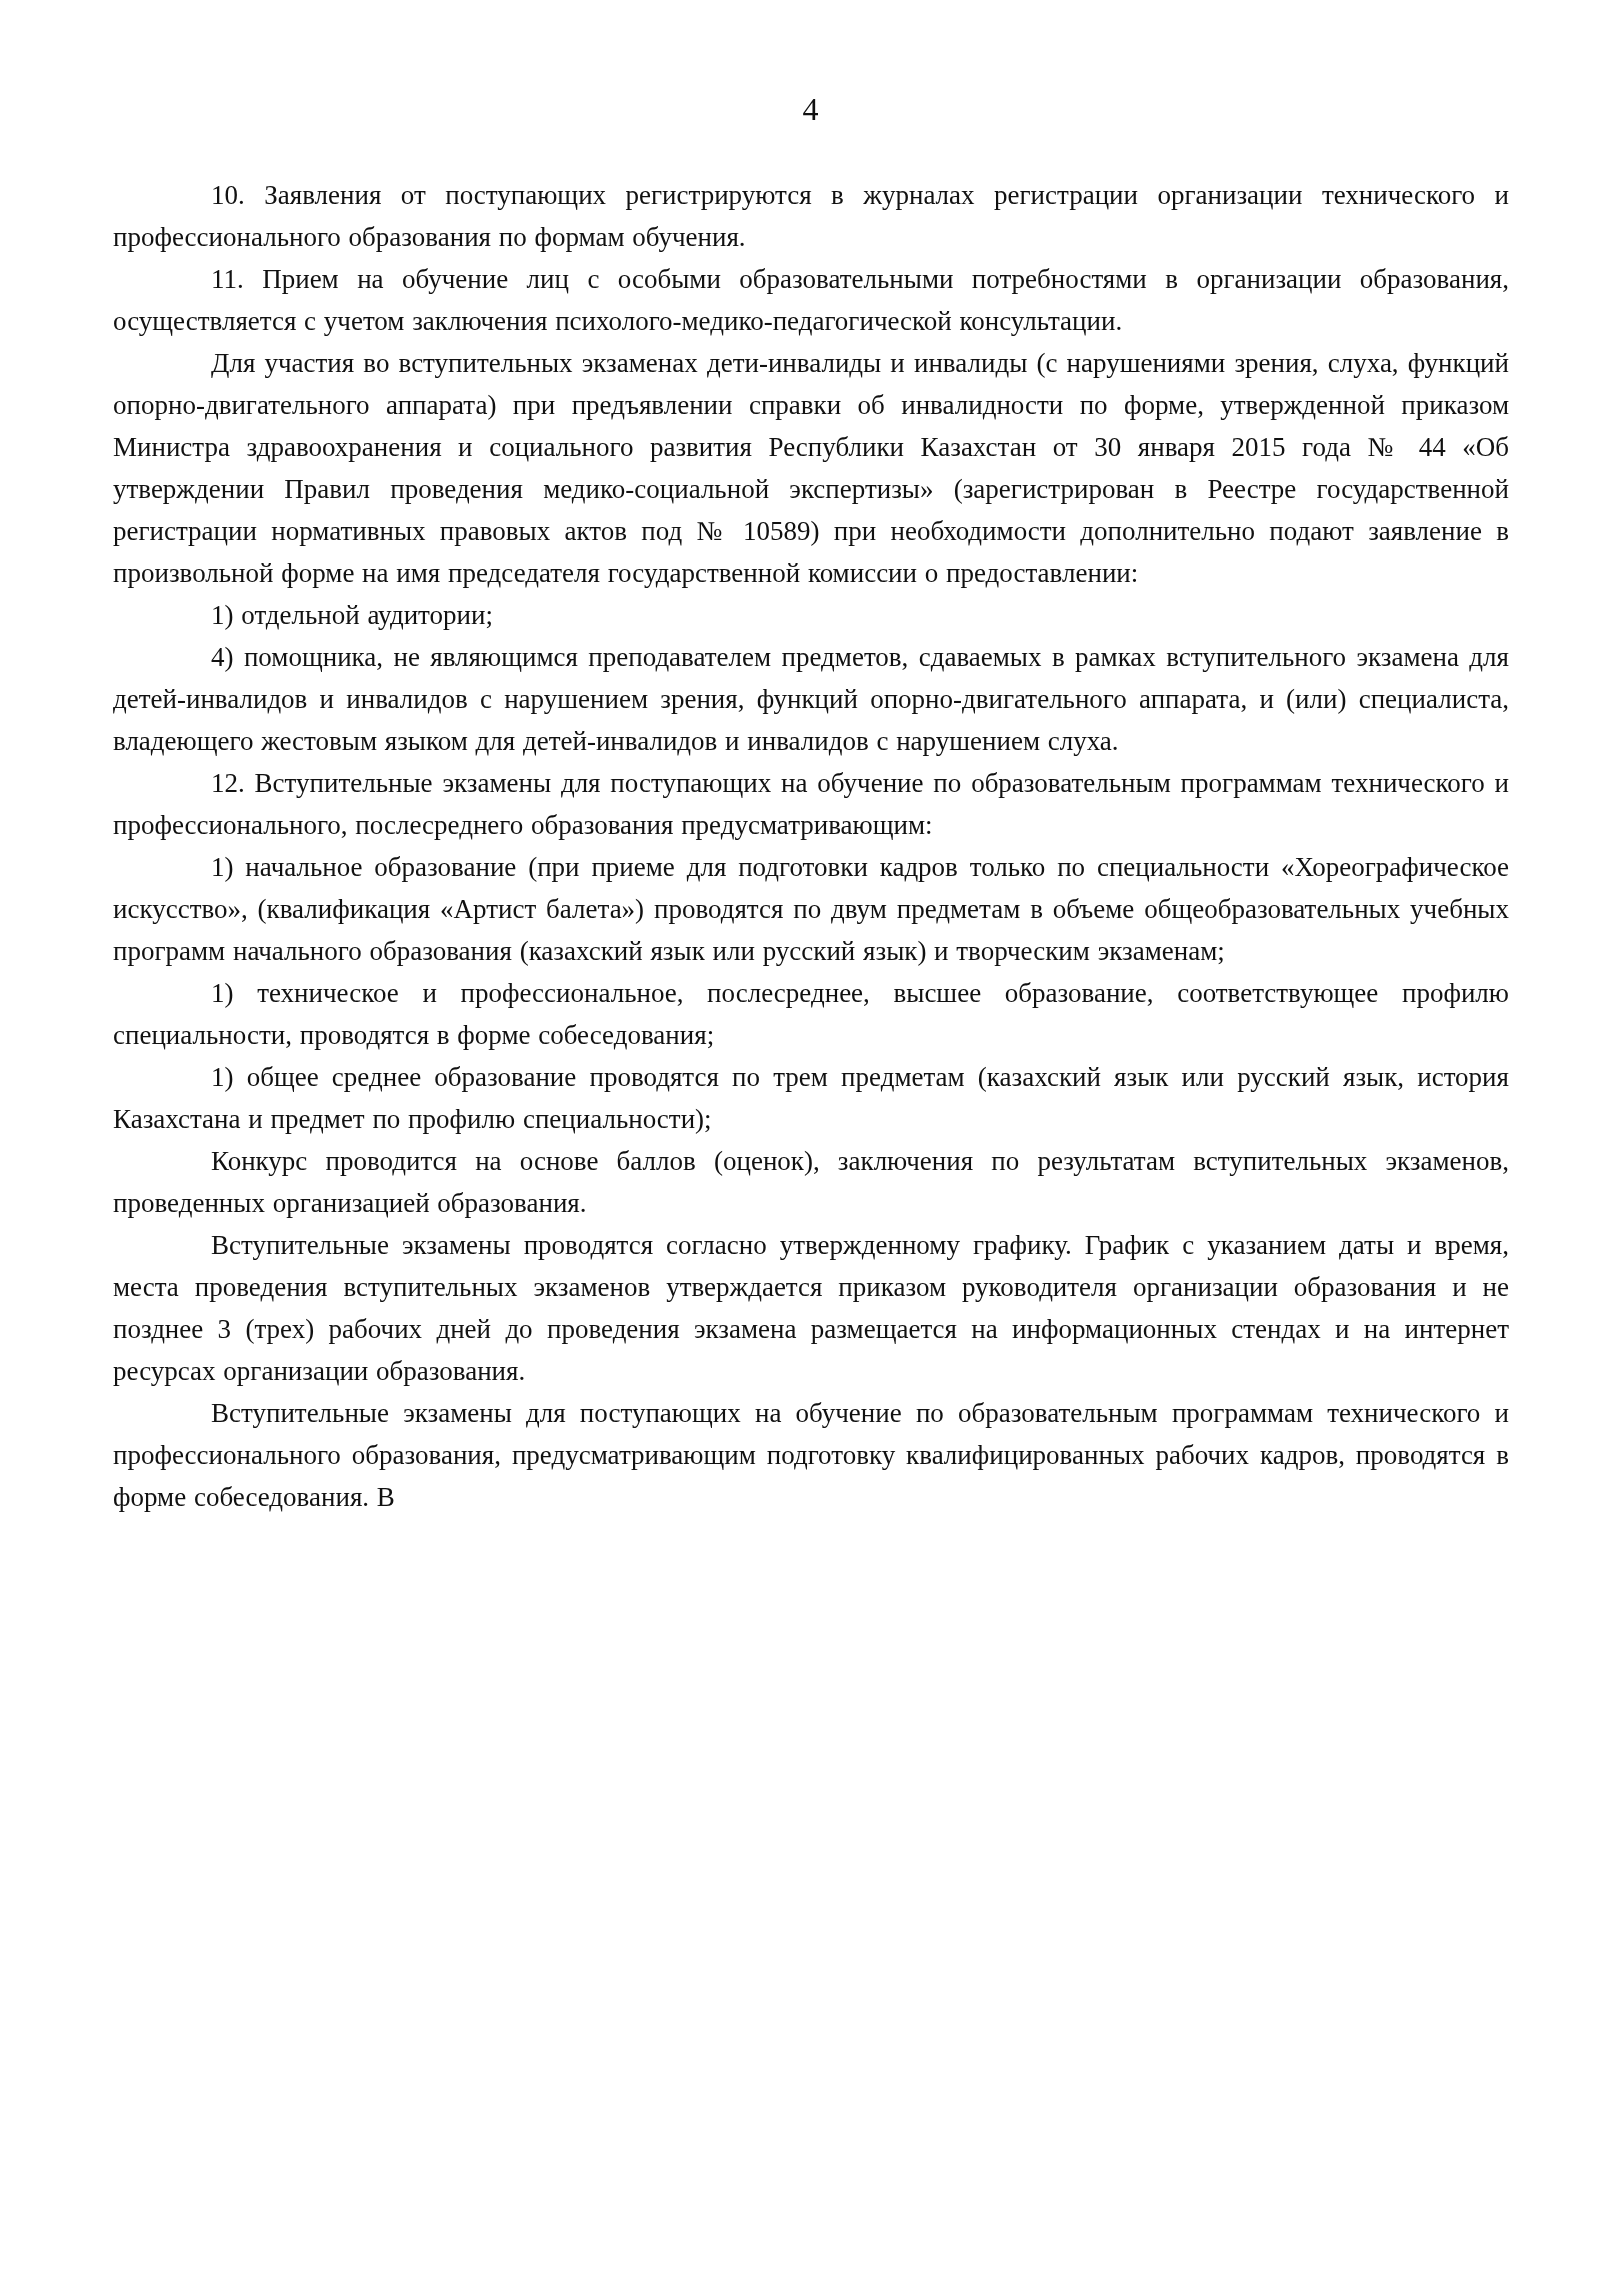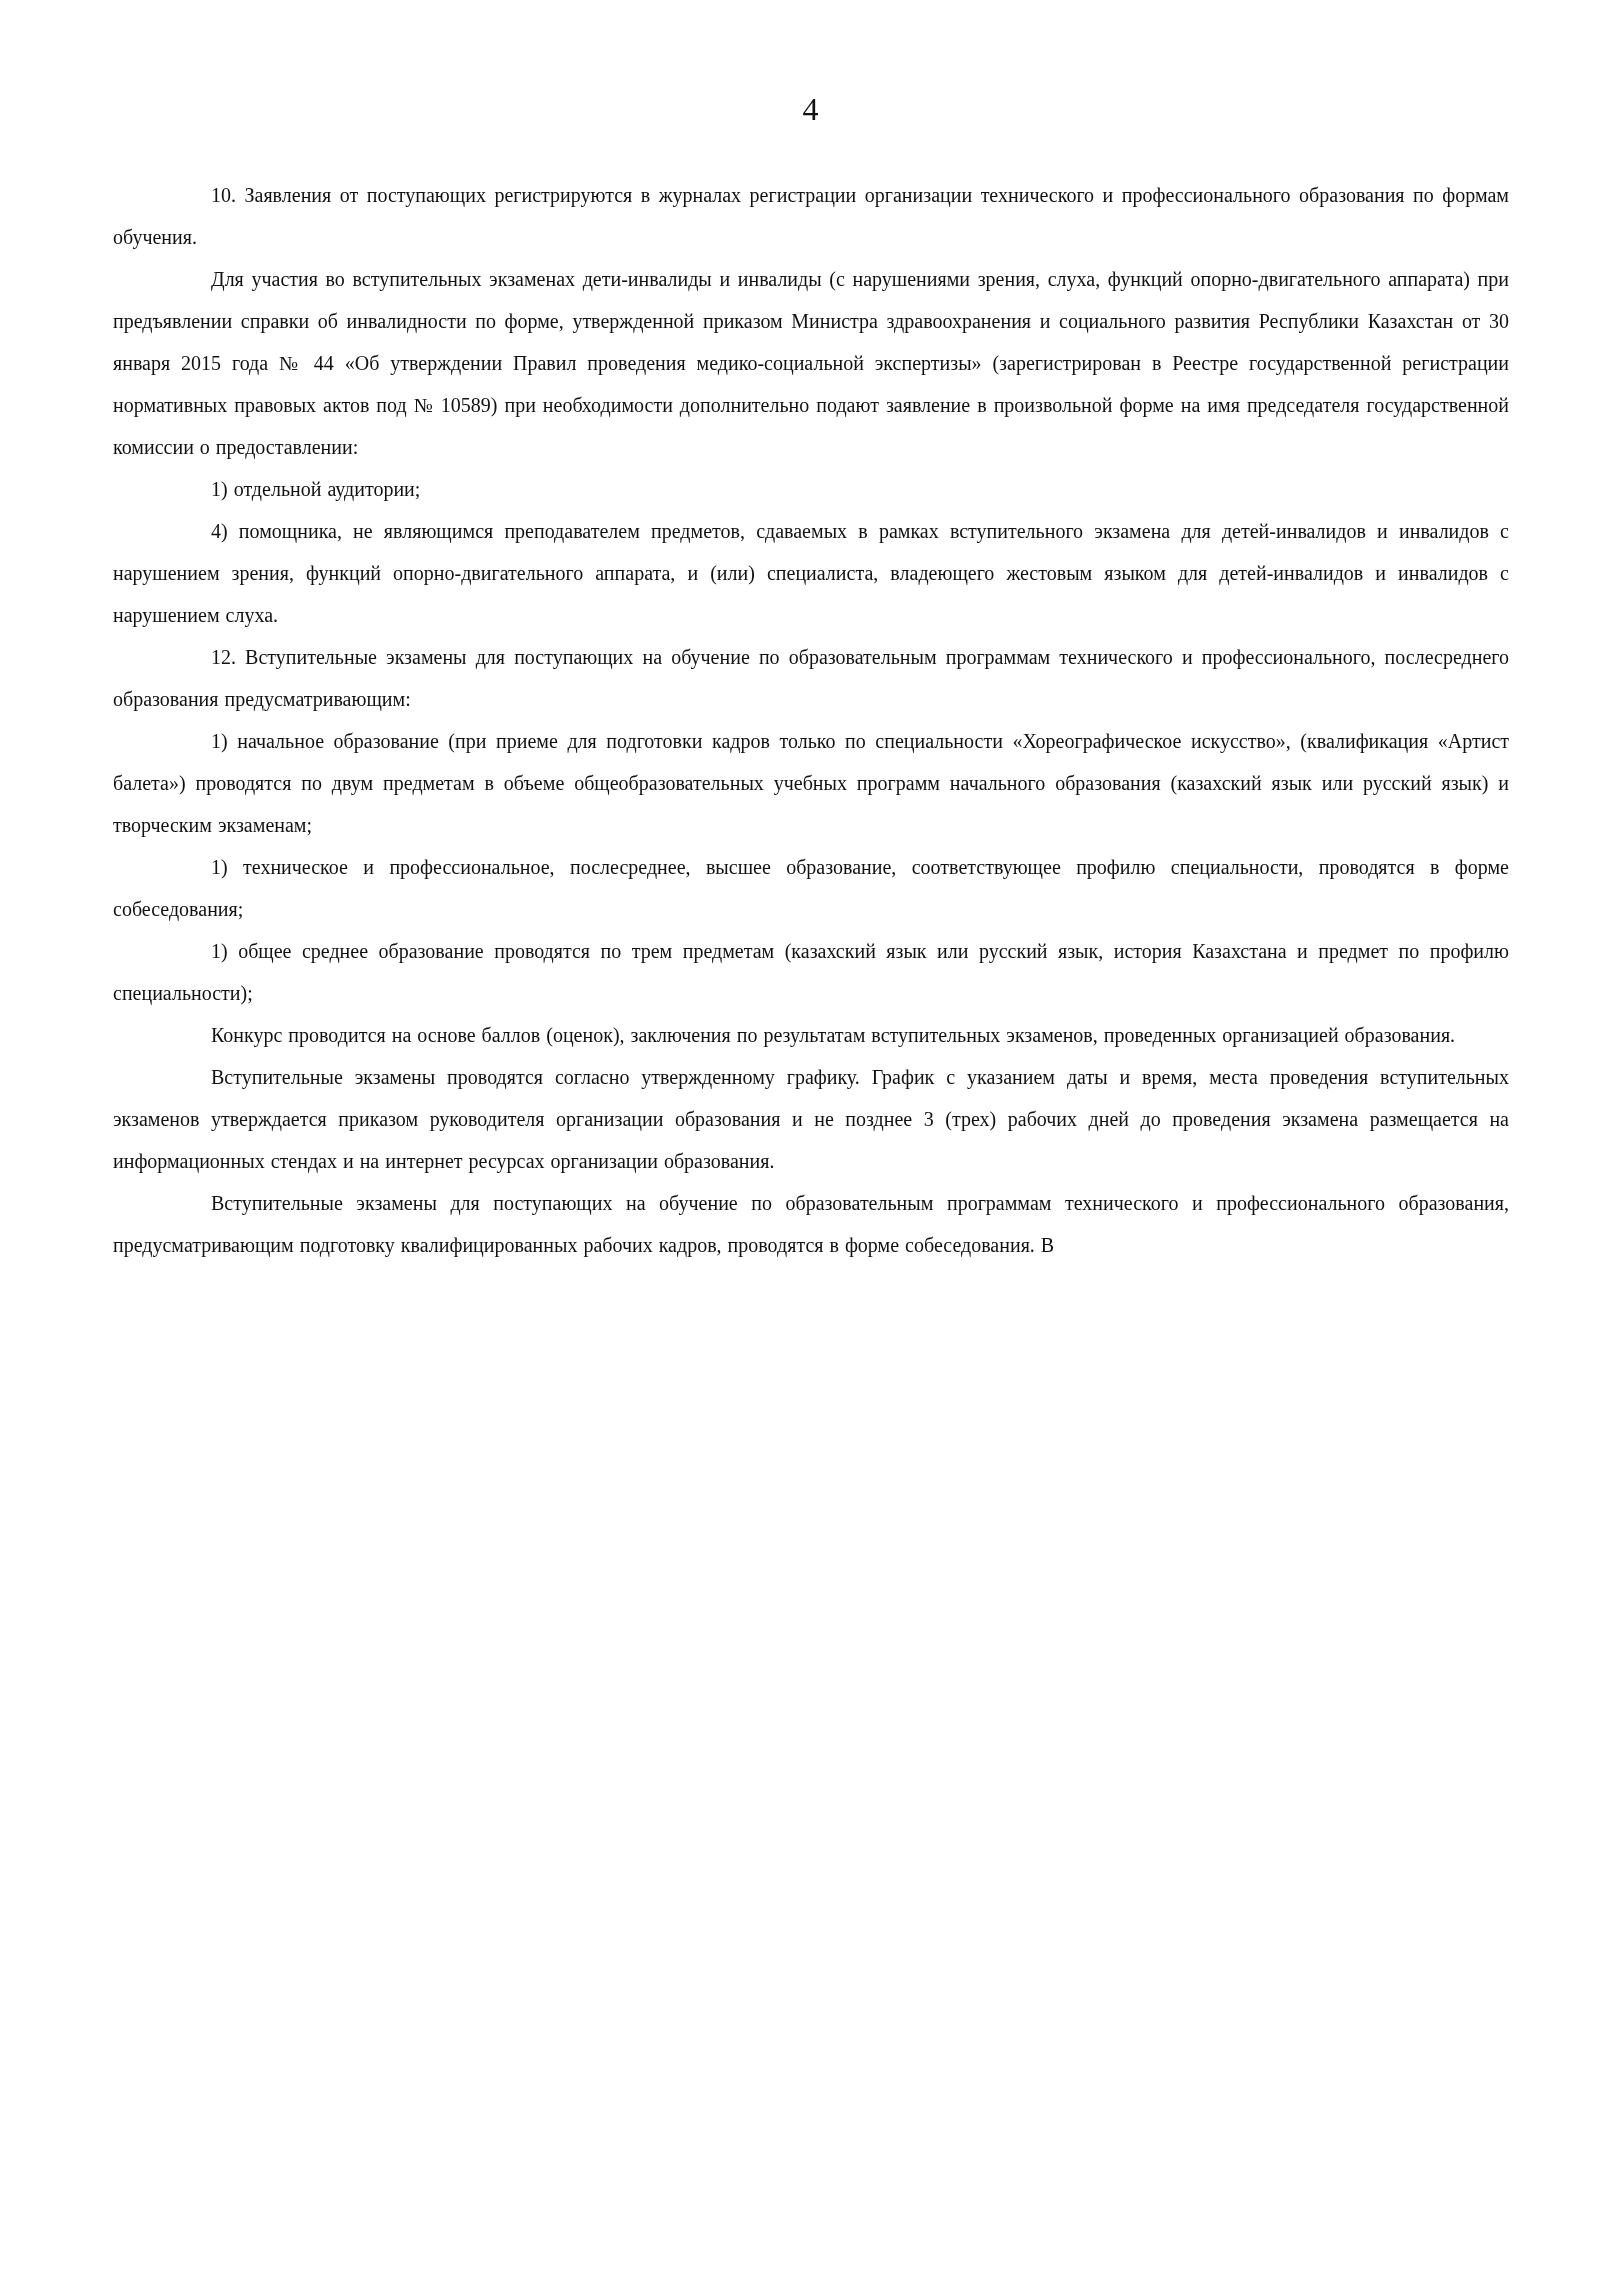--- a/index.html
+++ b/index.html
@@ -17,38 +17,39 @@
     overflow: hidden;
   }
   .page-number {
     padding-top: 88px;
     text-align: center;
     font-size: 32px;
     line-height: 42px;
   }
   .content {
     margin: 44px 112px 0 113px;
-    font-size: 20px;
+    font-size: 27px;
     line-height: 42px;
     text-align: justify;
   }
   .content p.para {
     margin: 0;
     padding: 0;
     text-indent: 98px;
     word-spacing: 1px;
   }
 </style>
 </head>
 <body>
 
 <div class="page">
   <div class="page-number">4</div>
   <div class="content">
       <p class="para">10. Заявления от поступающих регистрируются в журналах регистрации организации технического и профессионального образования по формам обучения.</p>
+      <p class="para">11. Прием на обучение лиц с особыми образовательными потребностями в организации образования, осуществляется с учетом заключения психолого-медико-педагогической консультации.</p>
       <p class="para">Для участия во вступительных экзаменах дети-инвалиды и инвалиды (с нарушениями зрения, слуха, функций опорно-двигательного аппарата) при предъявлении справки об инвалидности по форме, утвержденной приказом Министра здравоохранения и социального развития Республики Казахстан от 30 января 2015 года № 44 «Об утверждении Правил проведения медико-социальной экспертизы» (зарегистрирован в Реестре государственной регистрации нормативных правовых актов под № 10589) при необходимости дополнительно подают заявление в произвольной форме на имя председателя государственной комиссии о предоставлении:</p>
       <p class="para">1) отдельной аудитории;</p>
       <p class="para">4) помощника, не являющимся преподавателем предметов, сдаваемых в рамках вступительного экзамена для детей-инвалидов и инвалидов с нарушением зрения, функций опорно-двигательного аппарата, и (или) специалиста, владеющего жестовым языком для детей-инвалидов и инвалидов с нарушением слуха.</p>
       <p class="para">12. Вступительные экзамены для поступающих на обучение по образовательным программам технического и профессионального, послесреднего образования предусматривающим:</p>
       <p class="para">1) начальное образование (при приеме для подготовки кадров только по специальности «Хореографическое искусство», (квалификация «Артист балета») проводятся по двум предметам в объеме общеобразовательных учебных программ начального образования (казахский язык или русский язык) и творческим экзаменам;</p>
       <p class="para">1) техническое и профессиональное, послесреднее, высшее образование, соответствующее профилю специальности, проводятся в форме собеседования;</p>
       <p class="para">1) общее среднее образование проводятся по трем предметам (казахский язык или русский язык, история Казахстана и предмет по профилю специальности);</p>
       <p class="para">Конкурс проводится на основе баллов (оценок), заключения по результатам вступительных экзаменов, проведенных организацией образования.</p>
       <p class="para">Вступительные экзамены проводятся согласно утвержденному графику. График с указанием даты и время, места проведения вступительных экзаменов утверждается приказом руководителя организации образования и не позднее 3 (трех) рабочих дней до проведения экзамена размещается на информационных стендах и на интернет ресурсах организации образования.</p>
       <p class="para">Вступительные экзамены для поступающих на обучение по образовательным программам технического и профессионального образования, предусматривающим подготовку квалифицированных рабочих кадров, проводятся в форме собеседования. В</p>

